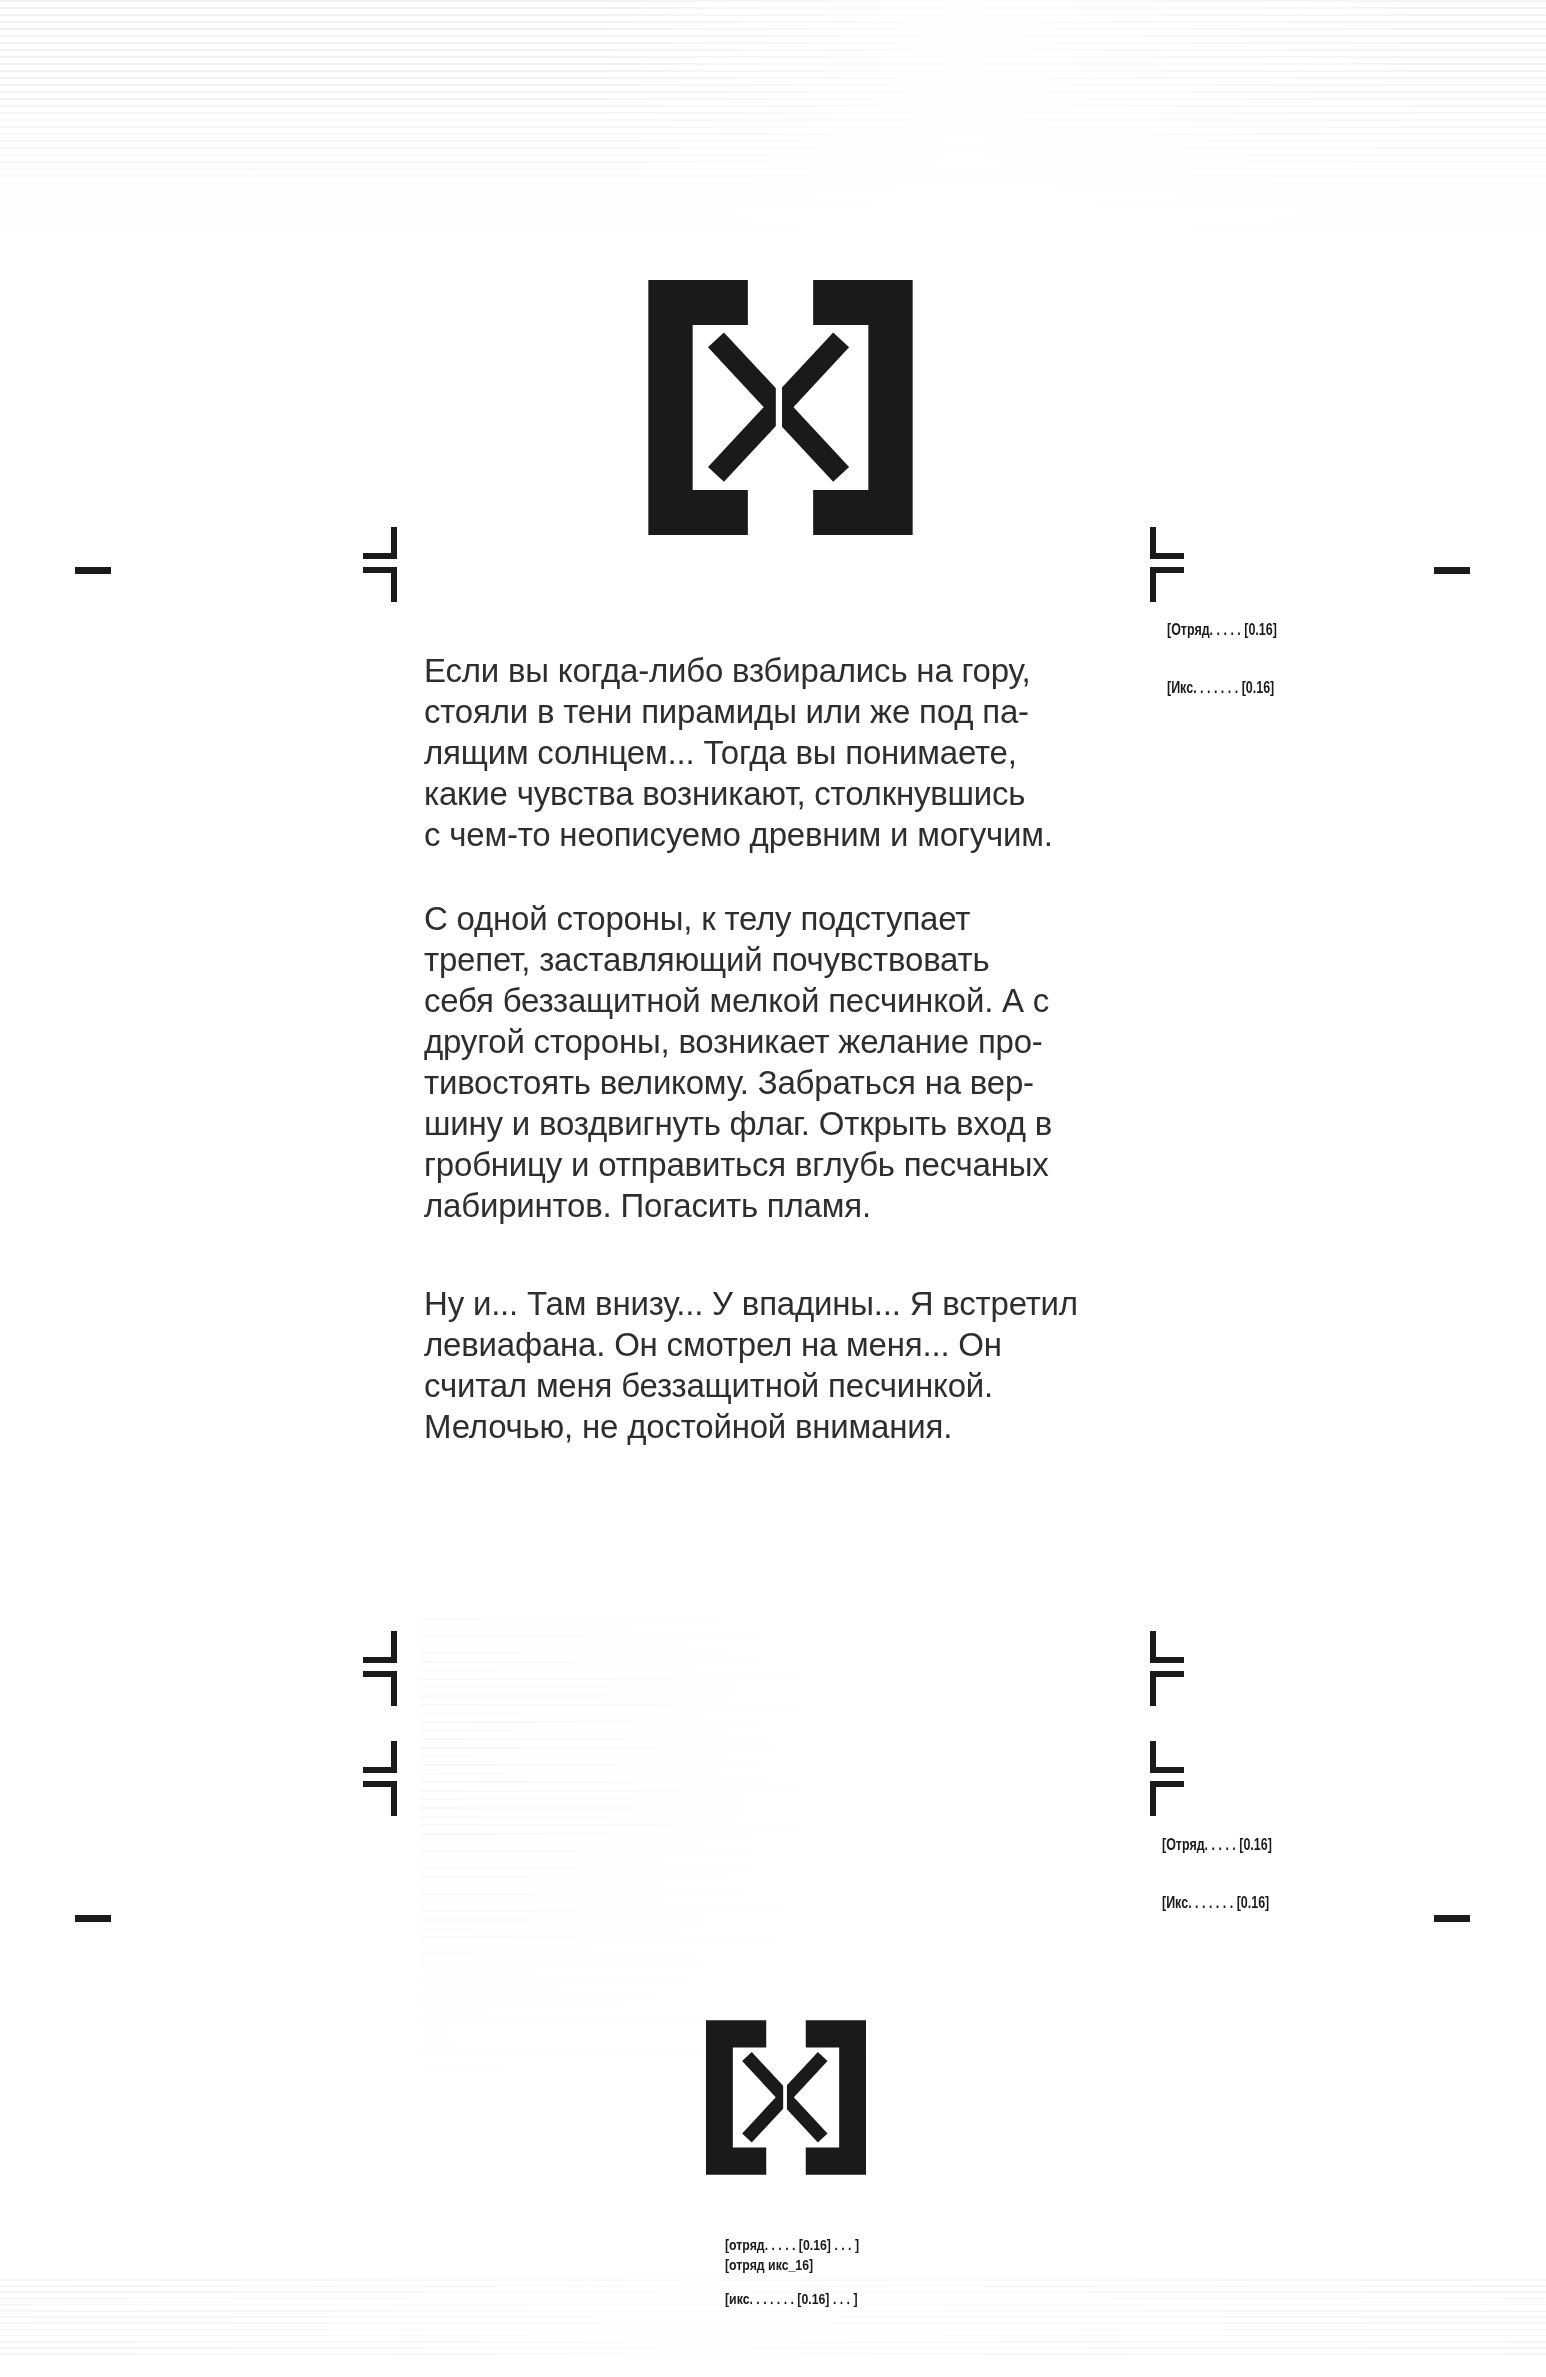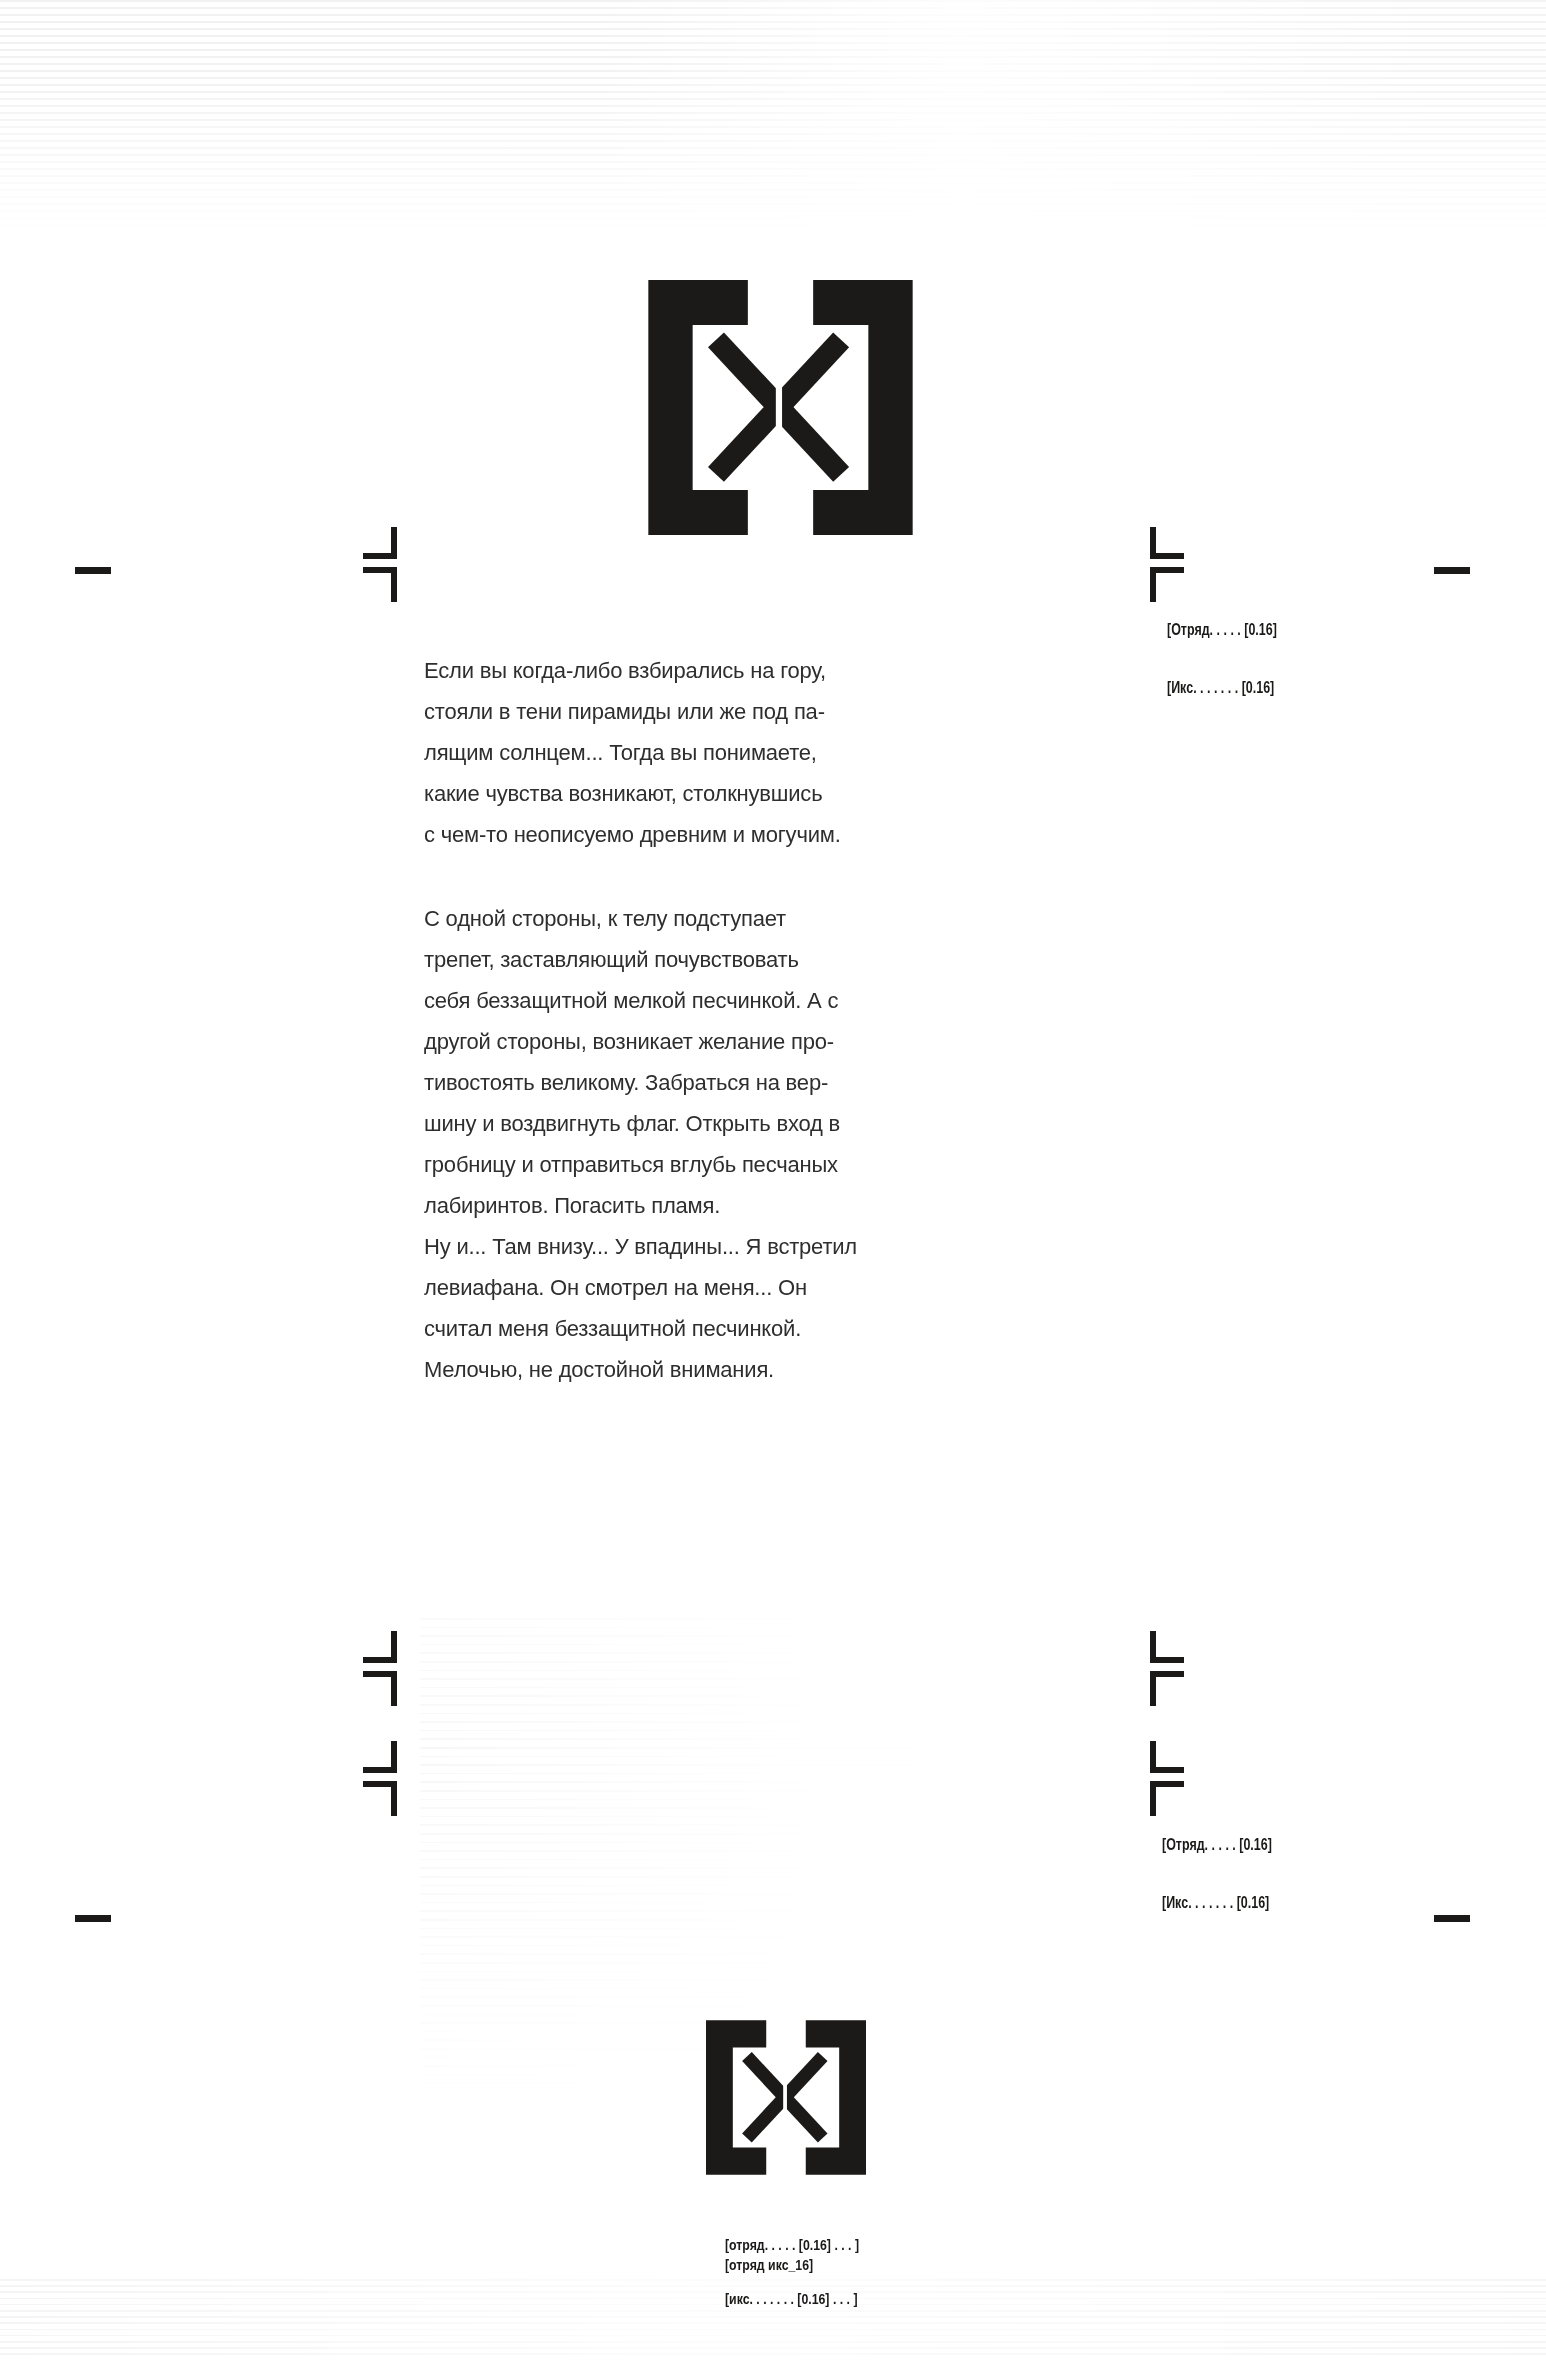--- a/index.html
+++ b/index.html
@@ -92,27 +92,27 @@
   .footer-labels { left: 725px; top: 2200px; }
   .footer-tag    { left: 725px; top: 2256px; }
 
   
   .quote {
     position: absolute;
     left: 424px;
     top: 650px;
     width: 700px;
     color: #2e2e2e;
-    font-size: 22px;
+    font-size: 33px;
     line-height: 41px;
     letter-spacing: -0.2px;
   }
   .quote p { margin: 0; white-space: pre-line; }
   .quote .par1 { margin-bottom: 43px; }
-  .quote .par2 { }
+  .quote .par2 { margin-bottom: 57px; }
   .quote .par3 { margin-bottom: 36px; }
   .quote .par4 { margin-bottom: 43px; }
   .quote .attribution { text-align: right; white-space: pre; }
 </style>
 </head>
 <body>
 
 <div class="page">
 
   <div class="tex tex-top"></div>

